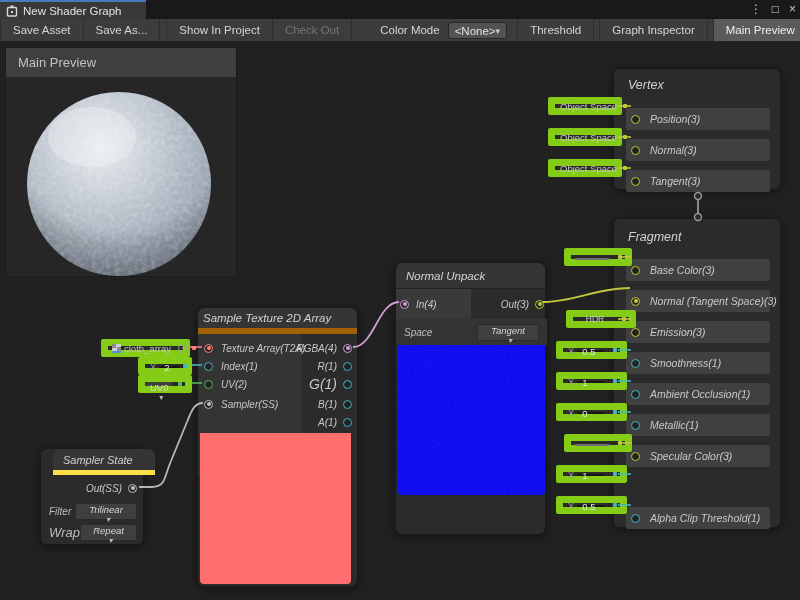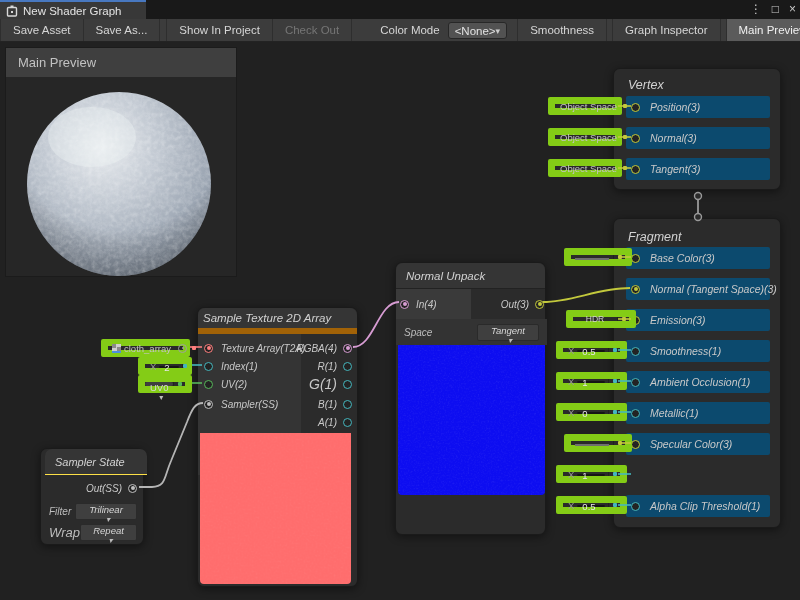--- a/index.html
+++ b/index.html
@@ -34,22 +34,22 @@
   
   #preview-panel { position:absolute; left:5px; top:5px; width:232px; height:230px;
     background:#262626; border:1px solid #1b1b1b; z-index:2; }
   #preview-panel .hdr { height:29px; background:#3f3f3f; display:flex; align-items:center;
     padding:0 12px; font-size:13px; color:#c2c2c2; }
 
   
   .node { position:absolute; background:#2b2b2b; border:1px solid #1a1a1a; border-radius:7px;
     box-shadow:0 2px 8px rgba(0,0,0,.45); z-index:2;font-style:italic; }
   .node-title { font-size:12.5px; color:#d2d2d2; }
-  .slot-row { position:absolute; background:#0c4a6e; border-radius:2px; height:22px;
-    display:flex; align-items:center; padding-left:5px; gap:10px; }
+  .slot-row { position:absolute; background:#404040; border-radius:2px; height:22px;
+    display:flex; align-items:center; padding-left:5px; gap:10px;margin-top:12px; }
   .slot-label { font-size:10.5px; color:#c8c8c8; white-space:nowrap; }
 
   
   .port { position:relative; width:9px; height:9px; border-radius:50%;
     border:1.5px solid currentColor; background:#232323; flex:none; }
   .port.filled::after { content:''; position:absolute; inset:1.5px; border-radius:50%; background:currentColor; }
   .c-v1 { color:var(--port_v1); } .c-v2 { color:var(--port_v2); } .c-v3 { color:var(--port_v3); }
   .c-v4 { color:var(--port_v4); } .c-tex { color:var(--port_tex); } .c-ss { color:var(--port_gray); }
 
   
@@ -105,21 +105,21 @@
 <div id="toolbar">
   <div class="tbtn first">Save Asset</div>
   <div class="tbtn">Save As...</div>
   <div class="tbtn" style="margin-left:6px;border-left:1px solid #2e2e2e">Show In Project</div>
   <div class="tbtn disabled">Check Out</div>
   <div class="tlabel">Color Mode</div>
   <div class="tdrop">
     <span>&lt;None&gt;</span>
     <span class="arr">▾</span>
   </div>
-  <div class="tbtn first" style="margin-left:4px">Smoothness</div>
+  <div class="tbtn first" style="margin-left:4px">Threshold</div>
   <div class="tbtn" style="margin-left:5px;border-left:1px solid #2e2e2e">Graph Inspector</div>
   <div class="tbtn active" style="margin-left:5px;border-left:1px solid #2e2e2e;flex:1">Main Preview</div>
 </div>
 
 <div id="graph">
 
   <div id="preview-panel">
     <div class="hdr">
       <span>Main Preview</span>
     </div>
@@ -418,21 +418,21 @@
             <feComposite operator="in" in2="SourceGraphic"></feComposite>
             </filter>
         </defs>
         <rect width="147" height="150" fill="#0d0df1"></rect>
         <rect width="147" height="150" fill="#4a4aff" opacity="0.18" filter="url(#grainB)"></rect>
       </svg>
     </div>
   </div>
 
   <div class="node" style="left:40px;top:406px;width:104px;height:97px">
-    <div style="position:absolute;left:4px;top:0;width:100%;height:26px;background:#353535;border-radius:7px 7px 0 0;border-bottom:1px solid #fde047;display:flex;align-items:center;padding:0 10px">
+    <div style="position:absolute;left:12px;top:0;width:100%;height:26px;background:#353535;border-radius:7px 7px 0 0;border-bottom:5px solid #fde047;display:flex;align-items:center;padding:0 10px">
       <span class="node-title" style="font-size:11px">Sampler State</span>
     </div>
     <div style="position:absolute;left:0;top:30px;width:100%;height:18px;display:flex;align-items:center;justify-content:flex-end;gap:6px;padding-right:6px">
       <span class="slot-label" style="font-size:10px">Out(SS)</span>
       <span class="port c-ss filled"></span>
     </div>
     <div style="position:absolute;left:8px;top:53px;width:88px;height:18px;display:flex;align-items:center;justify-content:space-between">
       <span class="slot-label" style="font-size:10px;color:#bdbdbd">Filter</span>
       <span class="dropchip" style="width:62px;height:17px">
         <span>Trilinear</span>

